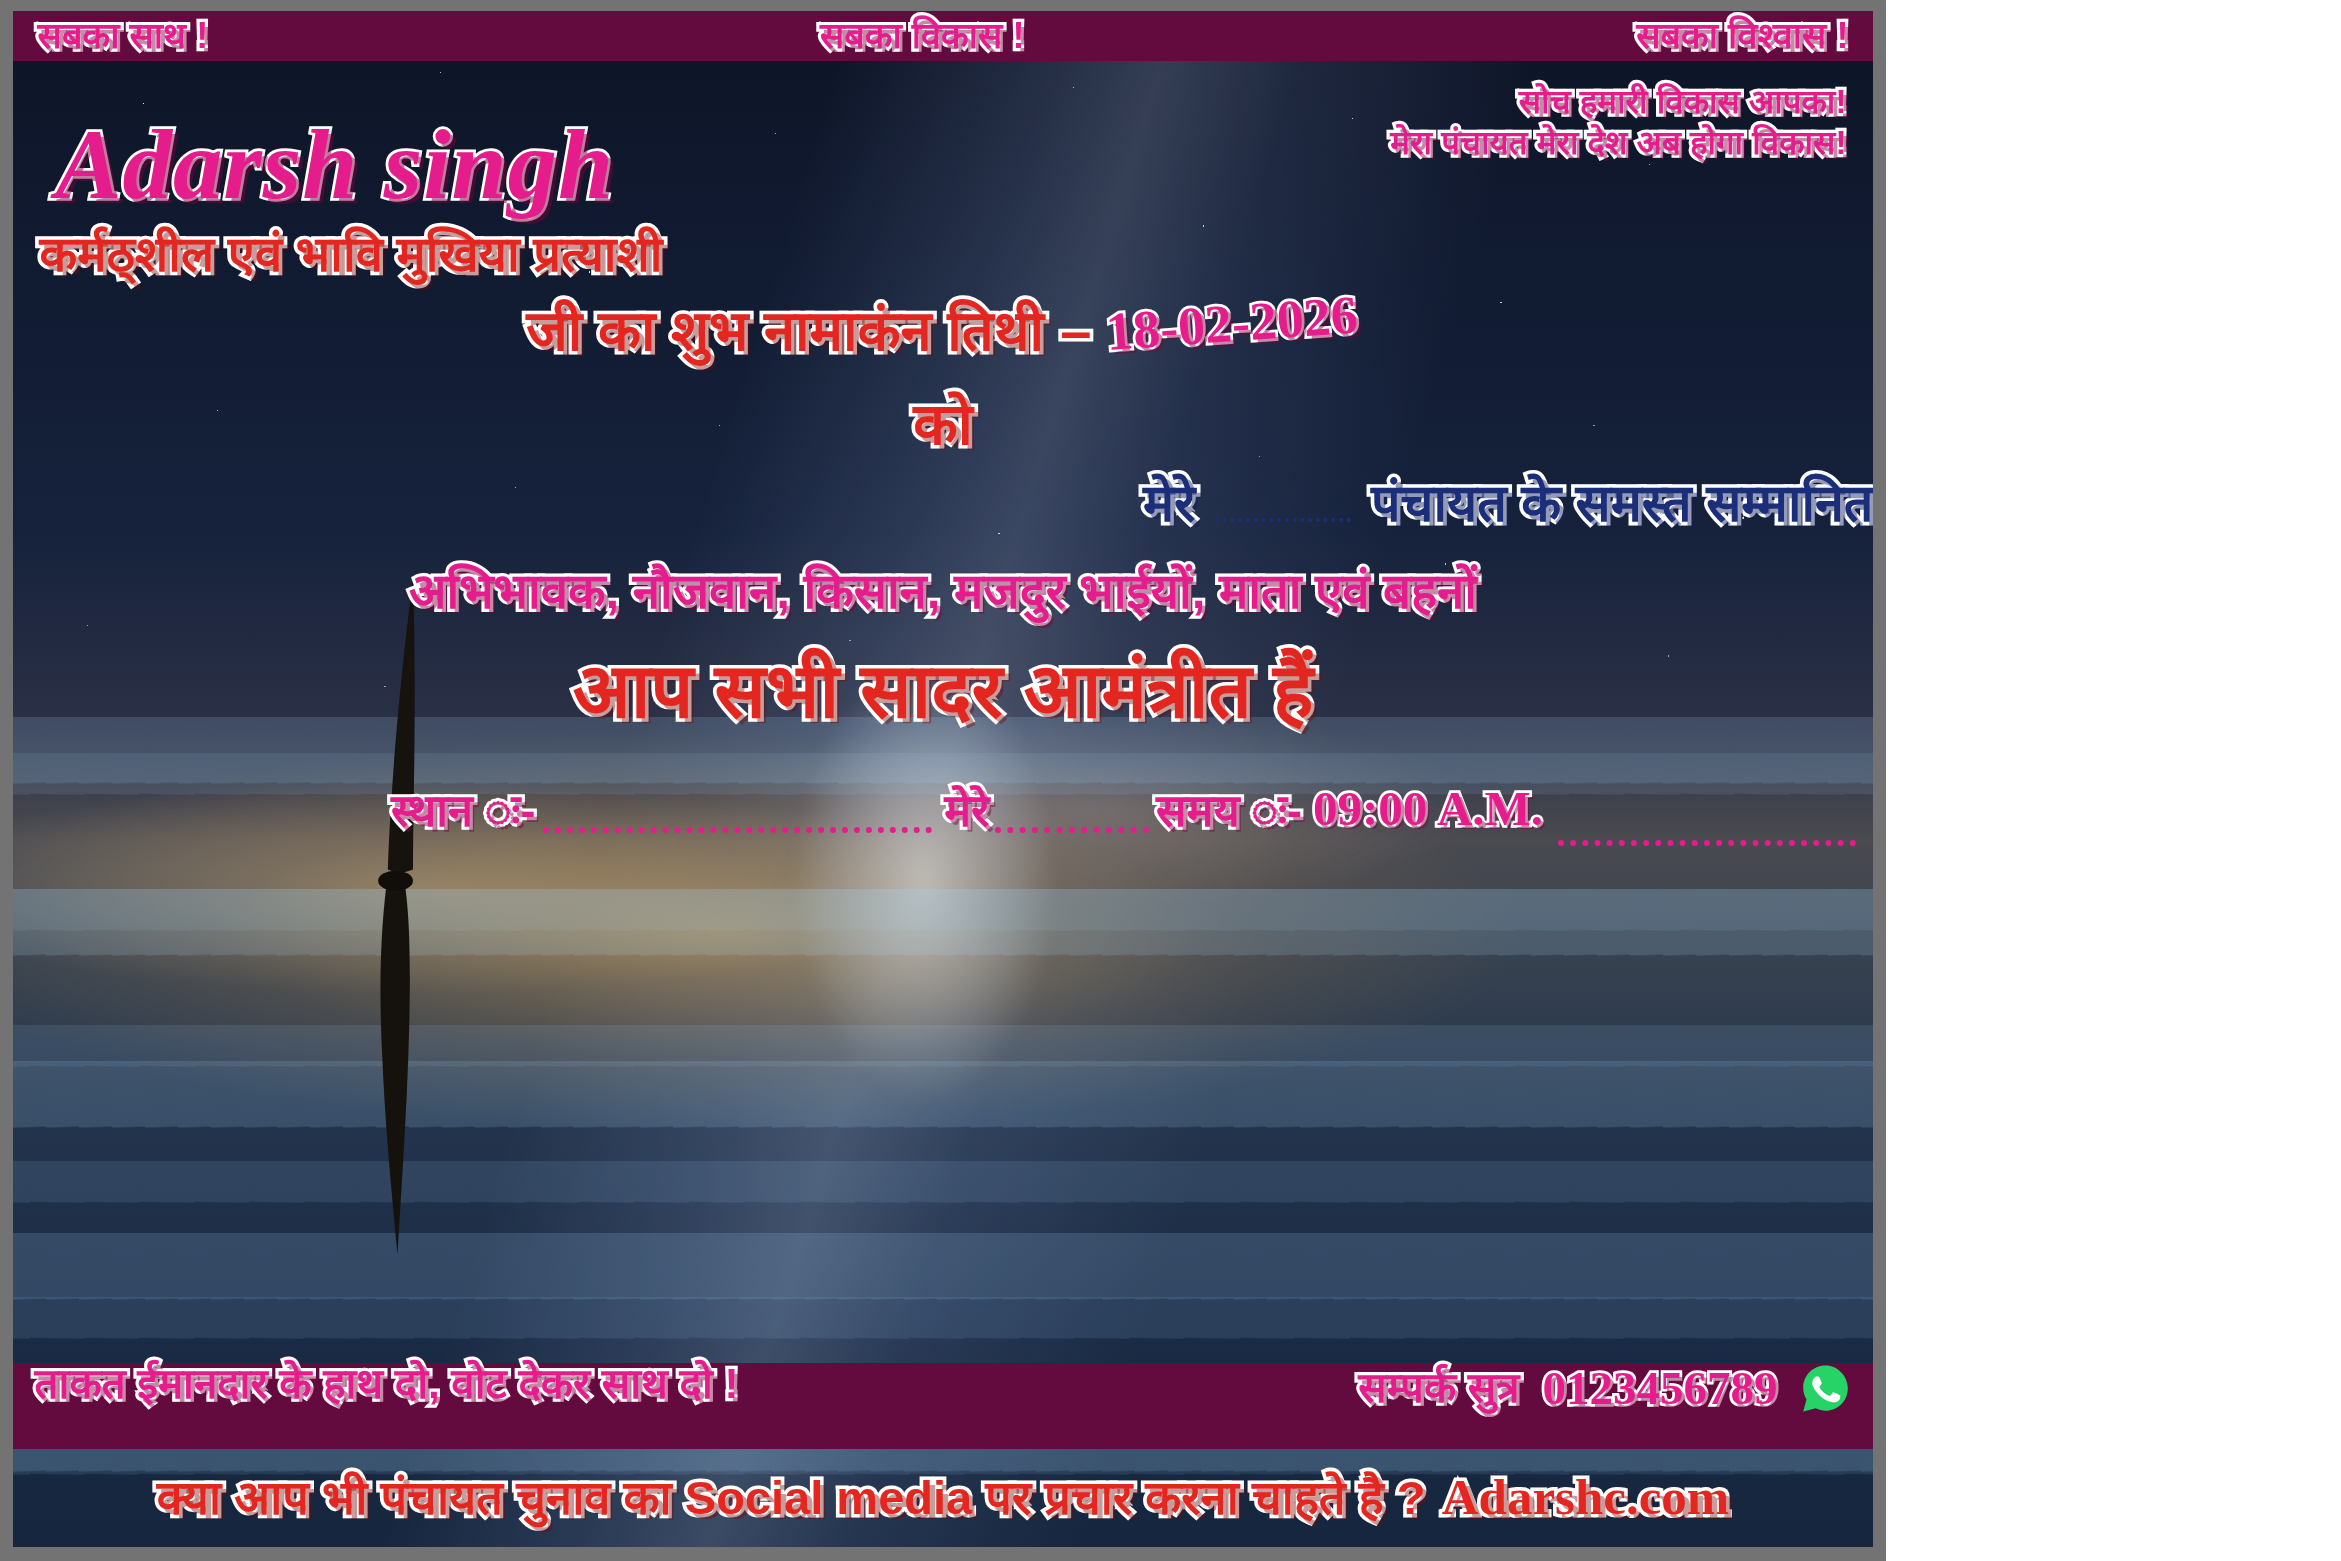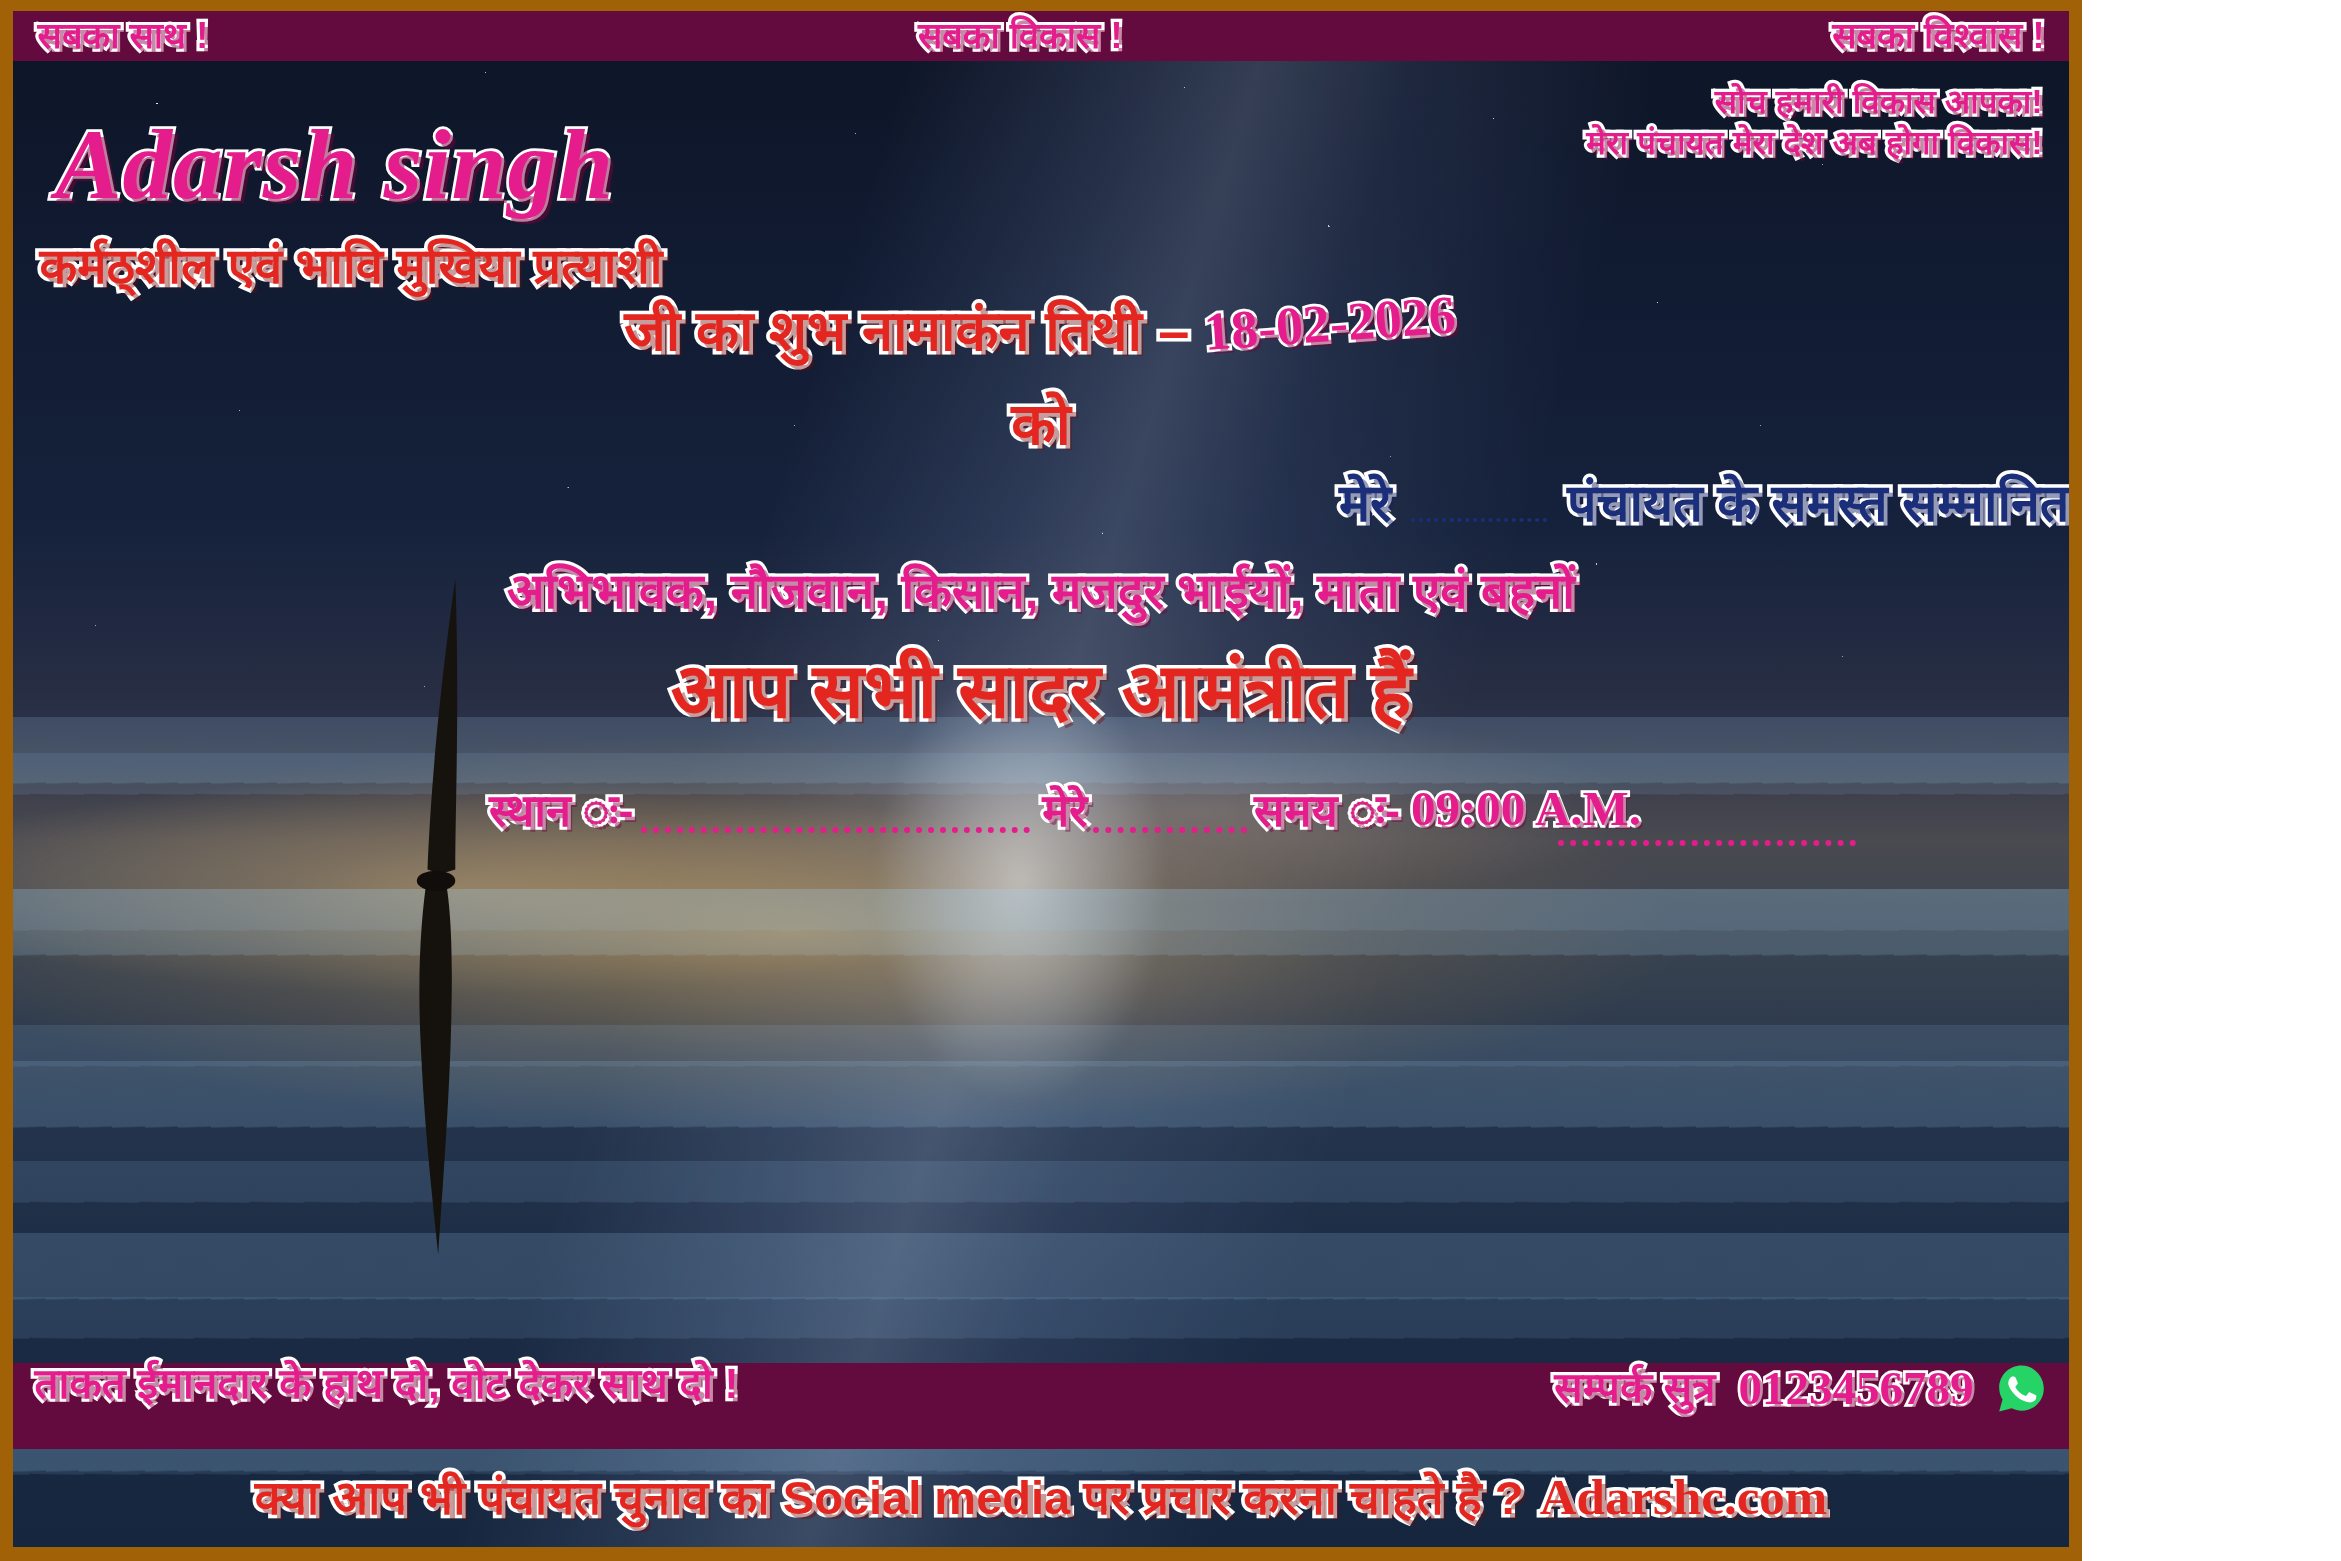--- a/index.html
+++ b/index.html
@@ -3,22 +3,22 @@
 <meta charset="utf-8">
 <style>
   * { margin:0; padding:0; box-sizing:border-box; }
   html,body{
     width:2342px; height:1561px; overflow:hidden;
     font-family:"Liberation Sans", sans-serif;
   }
   
   .poster{
     position:relative;
-    width:2082px; height:1561px;
-    background:#a16207;
+    width:1886px; height:1561px;
+    background:#737373;
     padding:11px 12.6px 14.5px 12.6px;
   }
   .inner{
     position:relative;
     width:100%; height:100%;
     overflow:hidden;
     background:#101a2e;
   }
 
   
@@ -147,21 +147,21 @@
     font-family:"Liberation Serif","DejaVu Serif",serif;
     font-weight:bold; font-style:italic;
     font-size:99px; line-height:1;
     color:#E51C8C;
     -webkit-text-stroke:5.4px #ffffff;
     paint-order:stroke fill;
     text-shadow:5.4px 5.4px 0 rgba(120,0,60,.5);
     letter-spacing:0.9px;
   }
   .subtitle{
-    position:absolute; left:27px; top:181px;
+    position:absolute; left:27px; top:169px;
     font-size:49px; line-height:1; white-space:nowrap;
   }
   .tagline{
     position:absolute; right:27px; top:20px;
     text-align:right;
   }
   .tagline div{ font-size:33px; line-height:1.25; white-space:nowrap; }
 
   .line-date{
     position:absolute; left:0; right:0; top:242px;

